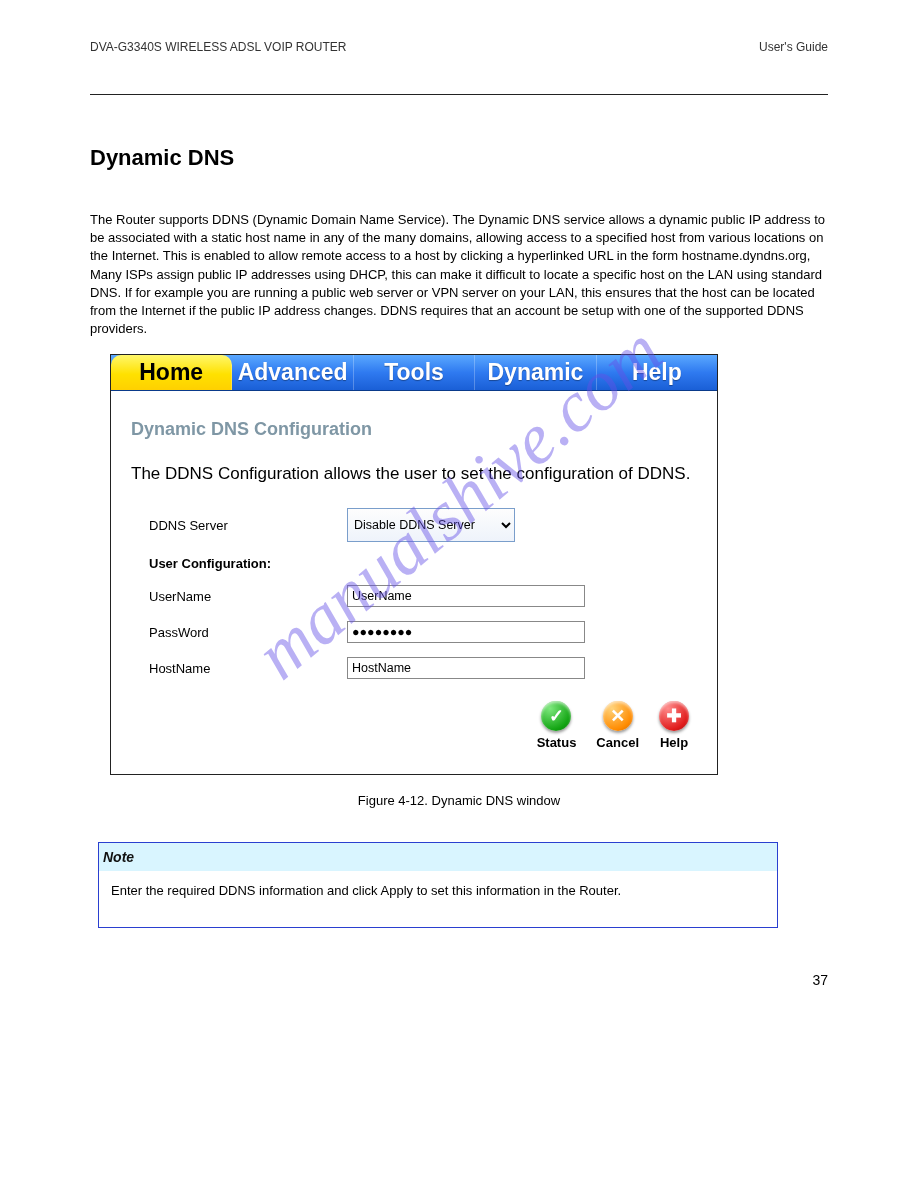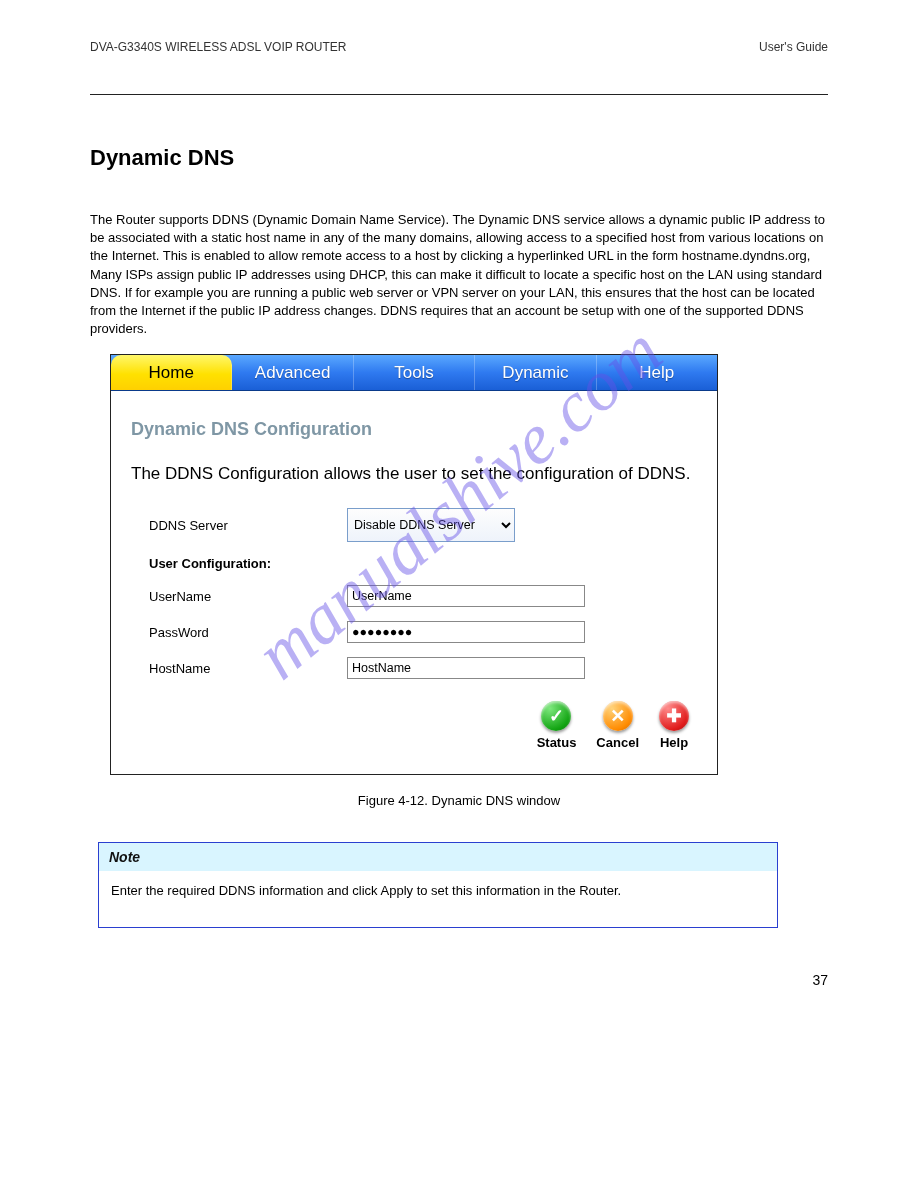--- a/index.html
+++ b/index.html
@@ -63,22 +63,22 @@
     display: flex;
     height: 36px;
     background: linear-gradient(to bottom, #5aa8ff 0%, #2f7af0 50%, #1a5fd6 100%);
     border-bottom: 1px solid #0a3a8a;
   }
   .tab {
     flex: 1;
     display: flex;
     align-items: center;
     justify-content: center;
-    font-weight: normal;
-    font-size: 17px;
+    font-weight: bold;
+    font-size: 23px;
     color: #fff;
     border-right: 1px solid rgba(255,255,255,0.25);
     text-shadow: 0 1px 1px rgba(0,0,0,0.35);
   }
   .tab:last-child { border-right: none; }
   .tab.active {
     background: linear-gradient(to bottom, #fff76a 0%, #ffe100 55%, #ffd000 100%);
     color: #000;
     text-shadow: none;
     border-radius: 10px 10px 0 0;
@@ -167,21 +167,21 @@
     border: 1px solid #2a3fd0;
     margin-top: 34px;
     width: 680px;
     margin-left: 8px;
   }
   .notebox-head {
     background: #d9f5ff;
     font-style: italic;
     font-weight: bold;
     font-size: 14px;
-    padding: 6px 10px;
+    padding: 6px 4px;
     color: #111;
   }
   .notebox-body {
     padding: 10px 12px 16px 12px;
     font-size: 13px;
     line-height: 1.55;
   }
   .notebox-body p { margin-bottom: 10px; }
   .pagenum {
     text-align: right;

